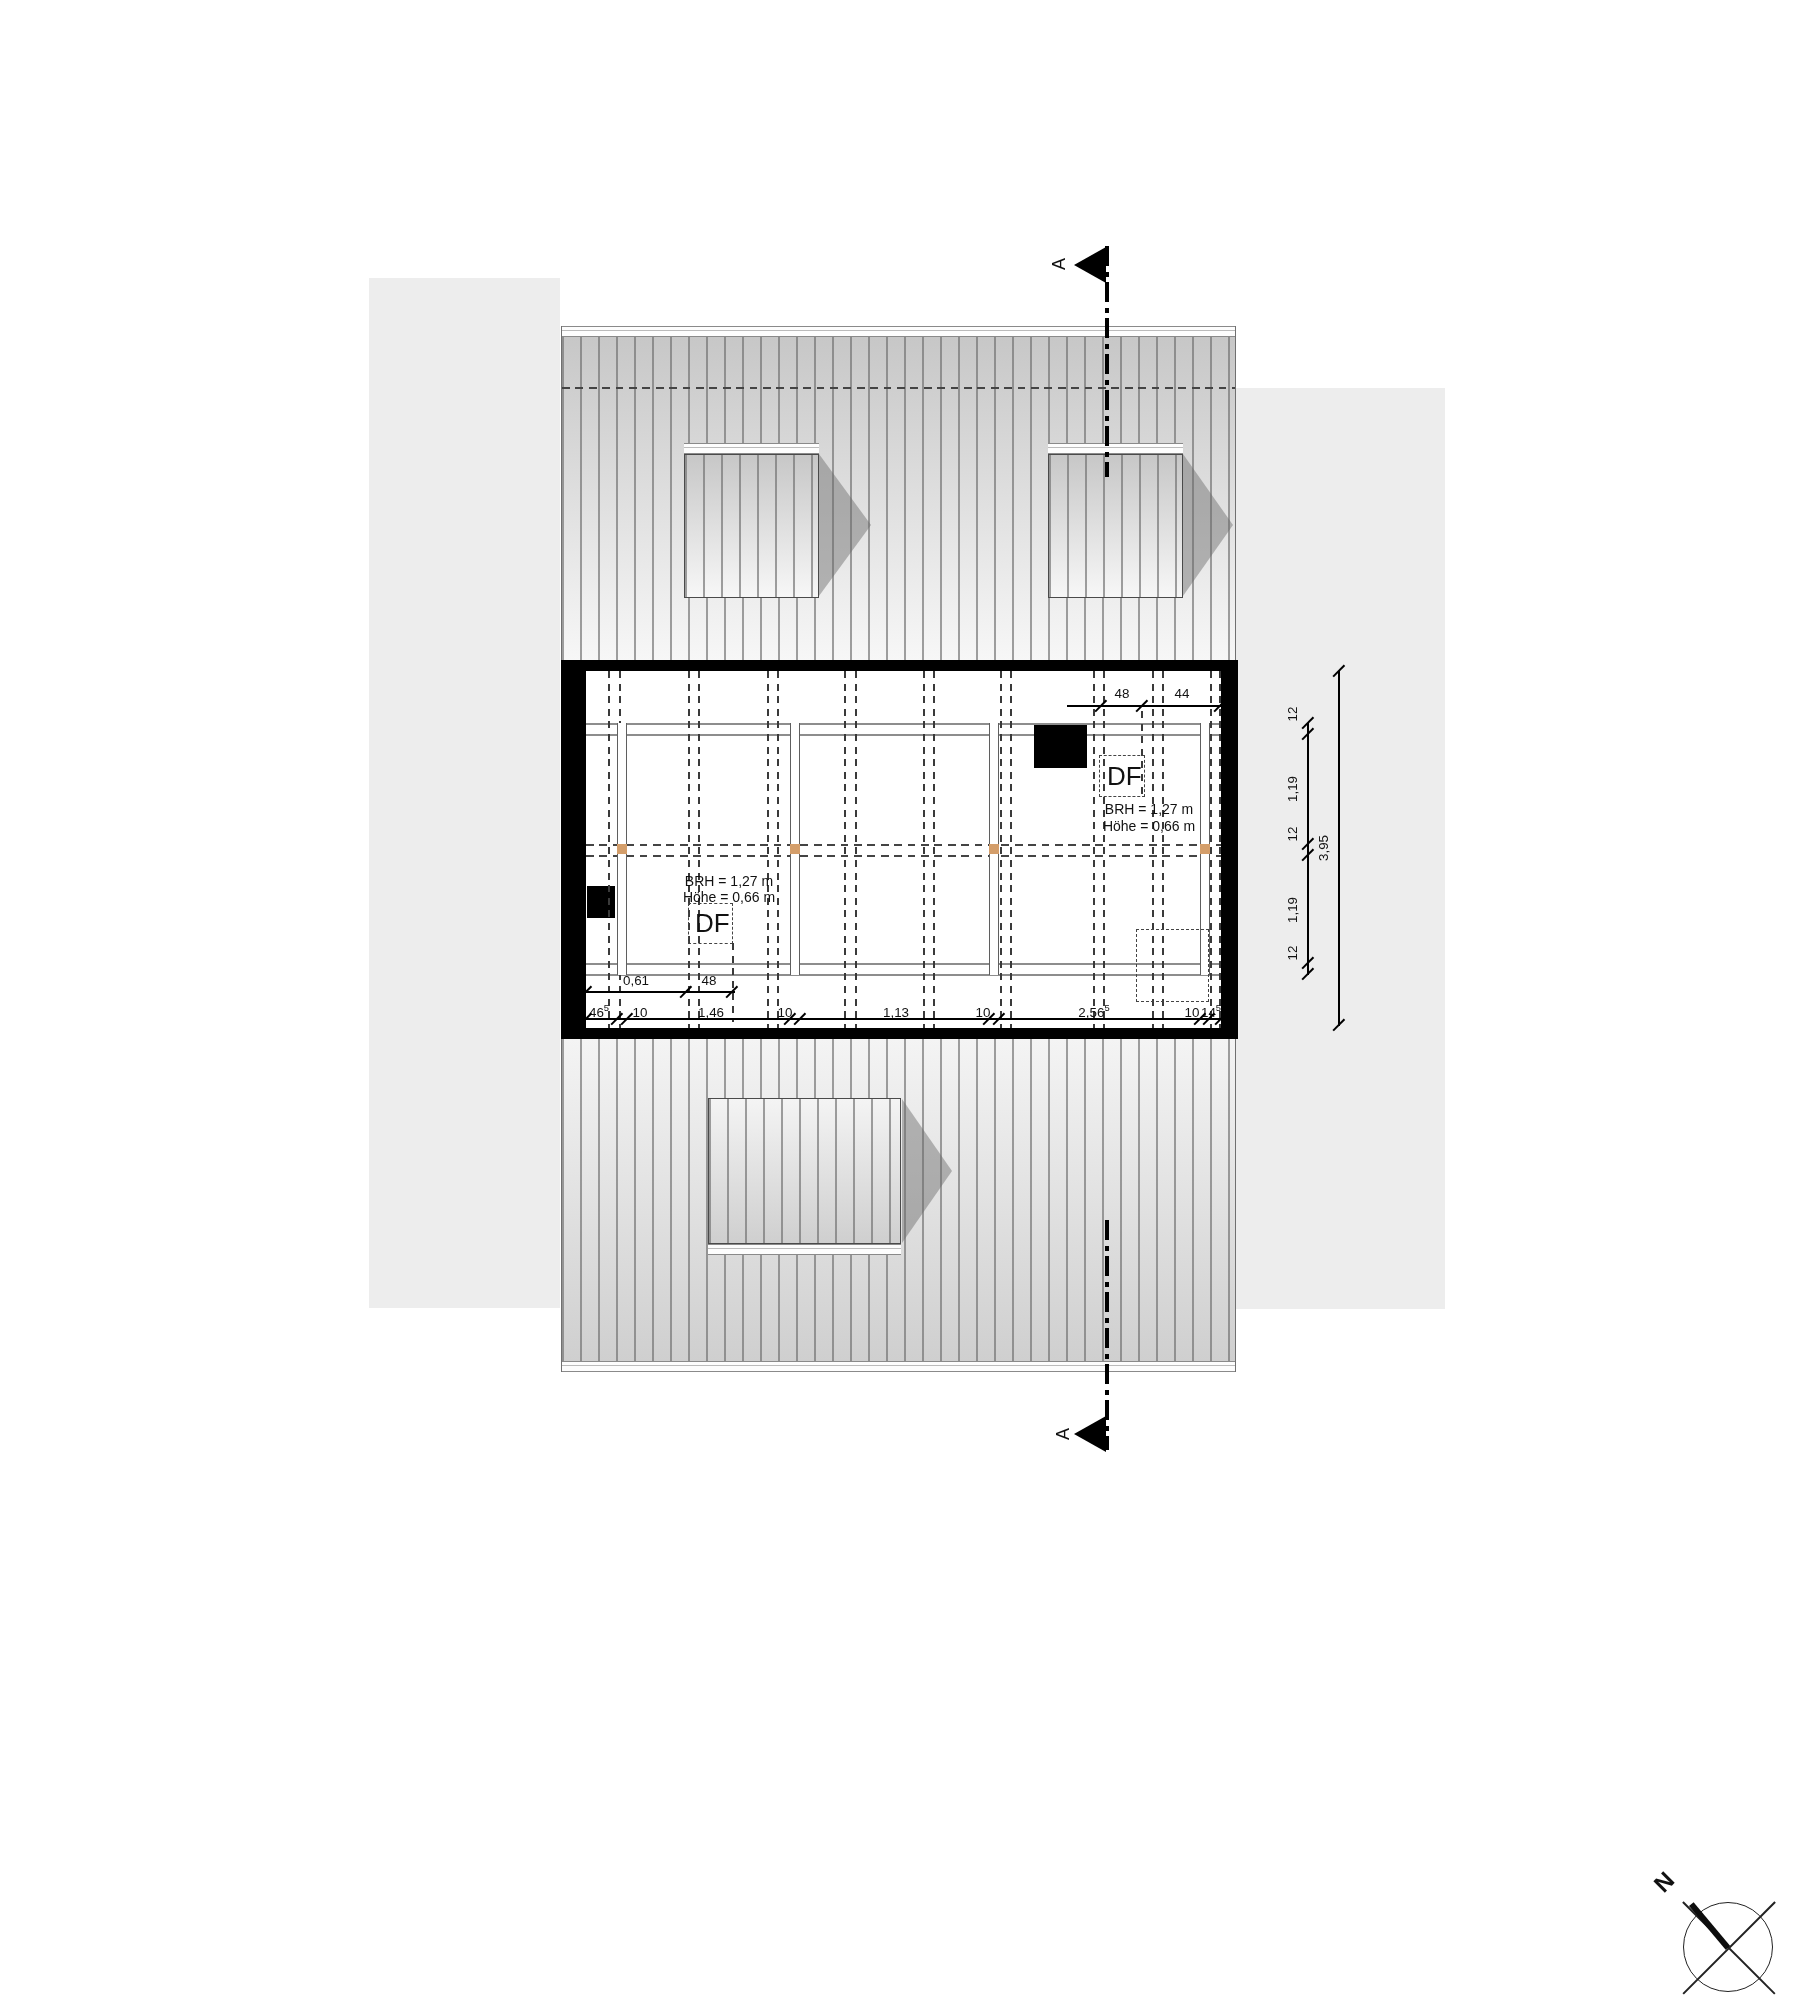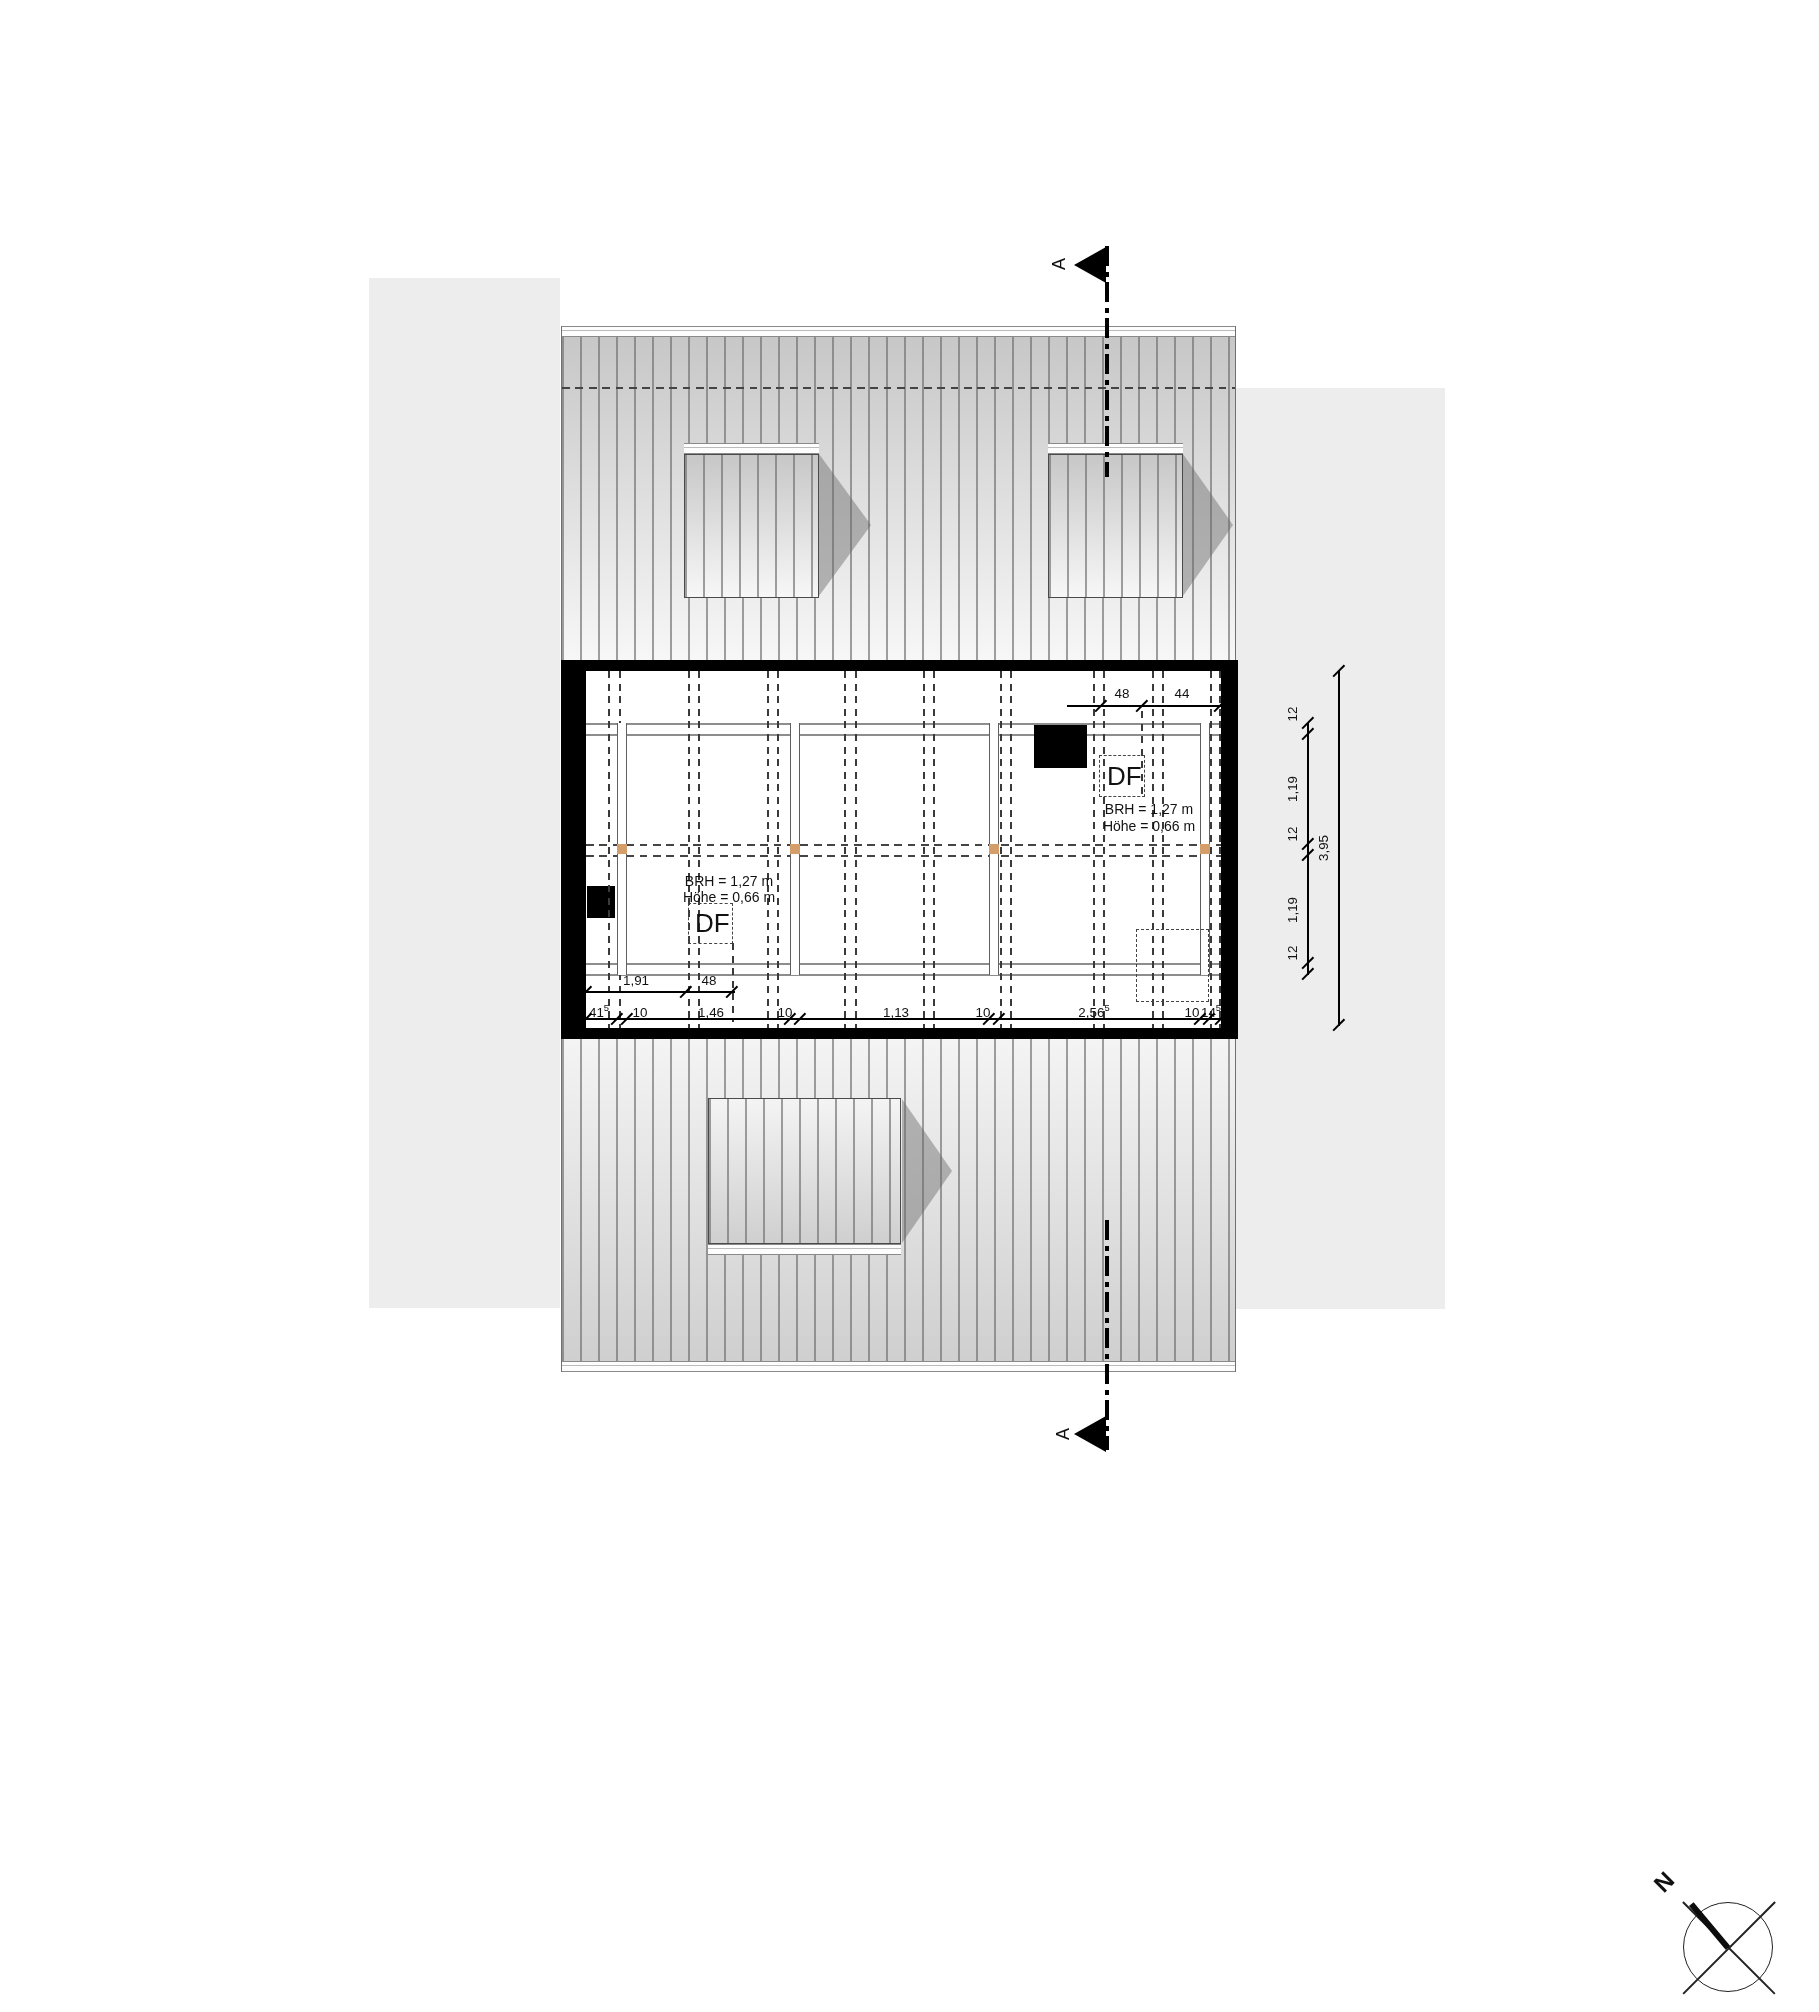--- a/index.html
+++ b/index.html
@@ -136,25 +136,25 @@
   <div class="dashv" style="left:1141px;top:711px;height:86px;"></div>
   <div class="dashv" style="left:732px;top:943px;height:79px;"></div>
 
   <div id="dim-layer" class="abs" style="left:0;top:0;">
 
     <div class="dimline-h" style="left:1067px;top:705px;width:160px;"></div>
     <div class="lbl" style="left:1122px;top:686px;">48</div>
     <div class="lbl" style="left:1182px;top:686px;">44</div>
 
     <div class="dimline-h" style="left:586px;top:991px;width:149px;"></div>
-    <div class="lbl" style="left:636px;top:973px;">1,91</div>
+    <div class="lbl" style="left:636px;top:973px;">0,61</div>
     <div class="lbl" style="left:709px;top:973px;">48</div>
 
     <div class="dimline-h" style="left:586px;top:1018px;width:635px;"></div>
-    <div class="lbl" style="left:599px;top:1000px;"><span>41</span><span class="sup">5</span></div>
+    <div class="lbl" style="left:599px;top:1000px;"><span>46</span><span class="sup">5</span></div>
     <div class="lbl" style="left:640px;top:1000px;"><span>10</span><span class="sup"></span></div>
     <div class="lbl" style="left:711px;top:1000px;"><span>1,46</span><span class="sup"></span></div>
     <div class="lbl" style="left:785px;top:1000px;"><span>10</span><span class="sup"></span></div>
     <div class="lbl" style="left:896px;top:1000px;"><span>1,13</span><span class="sup"></span></div>
     <div class="lbl" style="left:983px;top:1000px;"><span>10</span><span class="sup"></span></div>
     <div class="lbl" style="left:1094px;top:1000px;"><span>2,56</span><span class="sup">5</span></div>
     <div class="lbl" style="left:1192px;top:1000px;"><span>10</span><span class="sup"></span></div>
     <div class="lbl" style="left:1211px;top:1000px;"><span>14</span><span class="sup">5</span></div>
 
     <div class="dimline-v" style="left:1307px;top:723px;height:252px;"></div>

